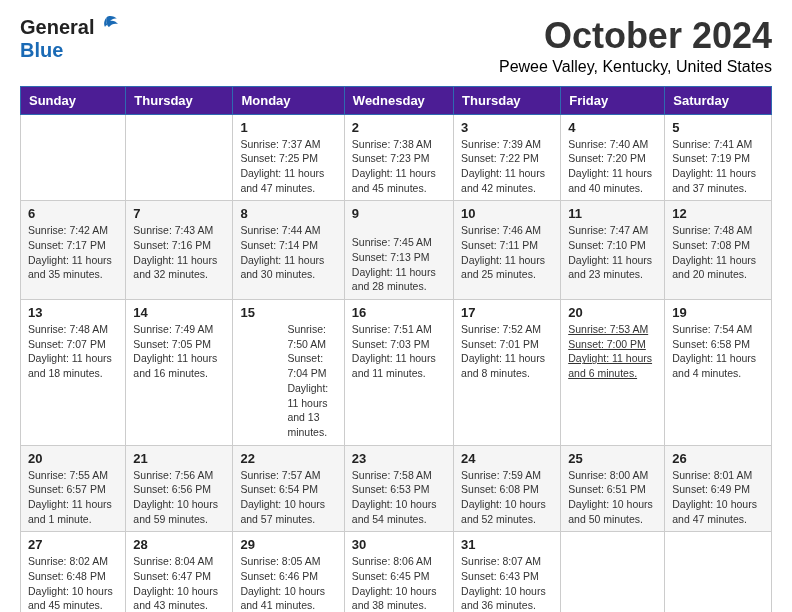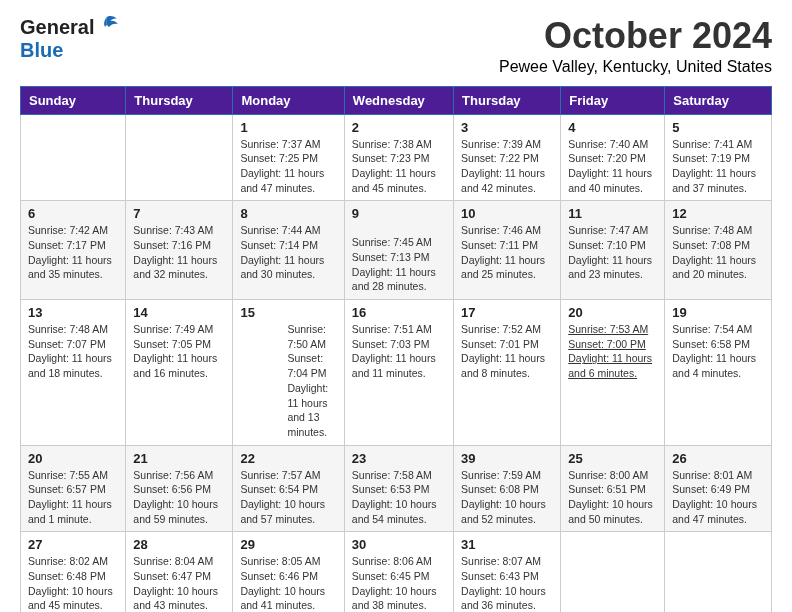--- a/index.html
+++ b/index.html
@@ -282,21 +282,21 @@
 Sunset: 6:54 PM
 Daylight: 10 hours and 57 minutes.</div>
           </td>
           <td>
             <span class="day-number">23</span>
             <div class="day-info" style="white-space: pre-line;">Sunrise: 7:58 AM
 Sunset: 6:53 PM
 Daylight: 10 hours and 54 minutes.</div>
           </td>
           <td>
-            <span class="day-number">39</span>
+            <span class="day-number">24</span>
             <div class="day-info" style="white-space: pre-line;">Sunrise: 7:59 AM
 Sunset: 6:08 PM
 Daylight: 10 hours and 52 minutes.</div>
           </td>
           <td>
             <span class="day-number">25</span>
             <div class="day-info" style="white-space: pre-line;">Sunrise: 8:00 AM
 Sunset: 6:51 PM
 Daylight: 10 hours and 50 minutes.</div>
           </td>

